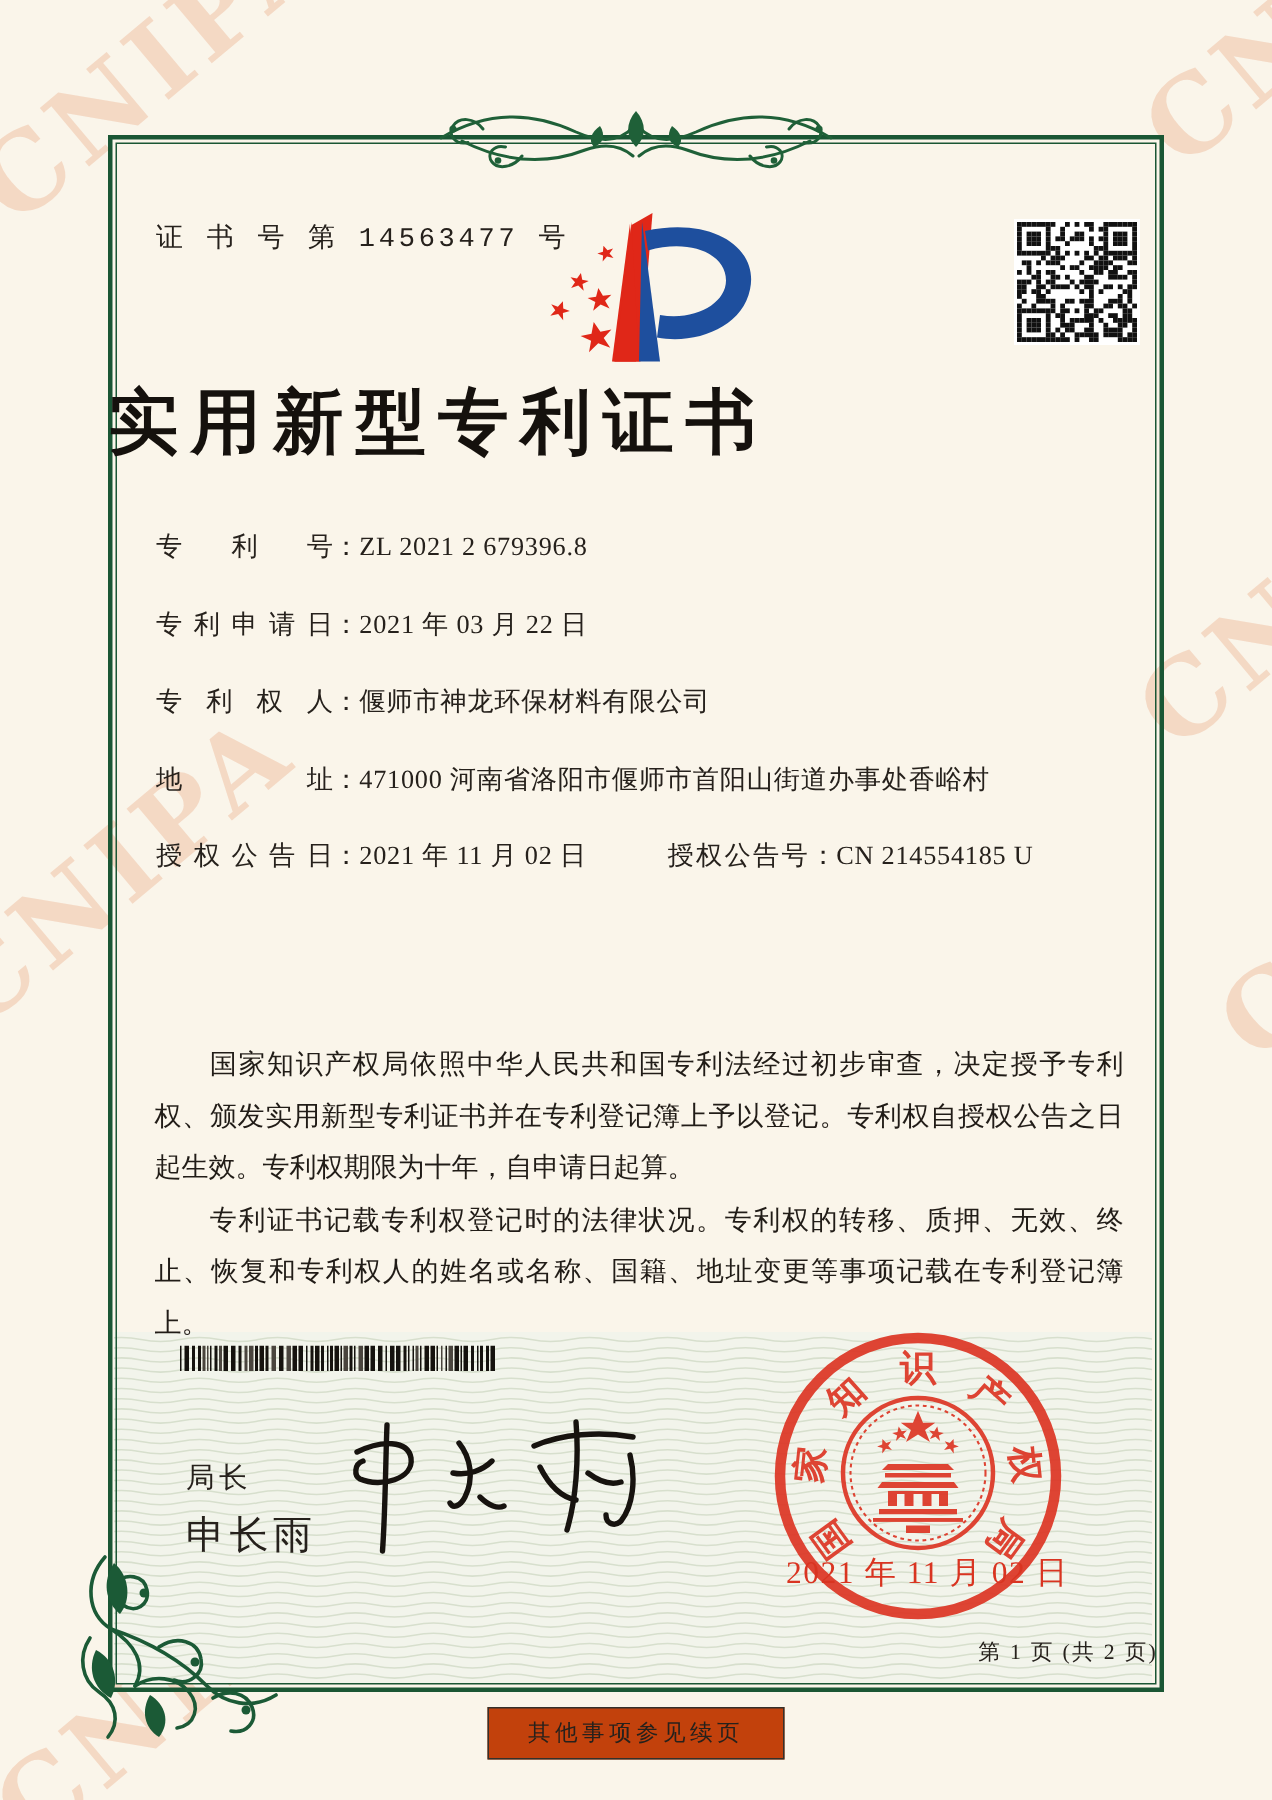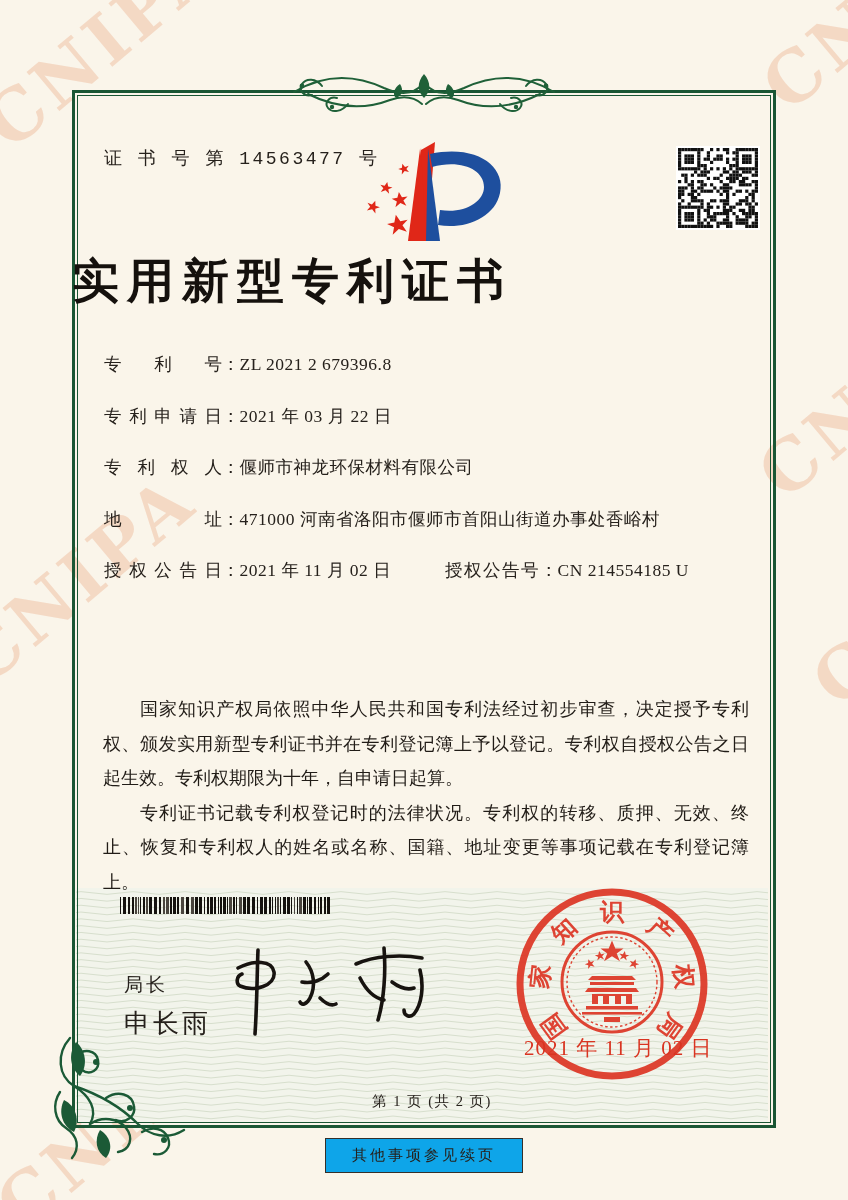--- a/index.html
+++ b/index.html
@@ -42,24 +42,24 @@
     line-height:1.92;text-align:justify;z-index:4;color:#211c17;}
   .para{text-indent:2.05em;}
   
   .barcode{position:absolute;left:120px;top:897px;z-index:4;}
   .sig-title{position:absolute;left:124px;top:972px;font-size:19px;letter-spacing:3px;z-index:4;}
   .sig-name{position:absolute;left:124px;top:1006px;font-size:26px;letter-spacing:3px;z-index:4;}
   .signature{position:absolute;left:224px;top:938px;z-index:4;}
   .seal{position:absolute;left:512px;top:884px;z-index:4;}
   .seal-date{position:absolute;left:524px;top:1034px;font-size:21px;letter-spacing:1px;
     color:#d93421;z-index:5;white-space:nowrap;}
-  .pageinfo{position:absolute;left:82px;top:1092px;width:700px;text-align:center;
+  .pageinfo{position:absolute;left:72px;top:1092px;width:700px;text-align:right;
     font-size:14.5px;letter-spacing:1.5px;z-index:4;}
   .contbox{position:absolute;left:50%;transform:translateX(-50%);top:1138px;
-    border:1px solid #35302a;background:#0ea5e9;padding:7px 26px;
+    border:1px solid #35302a;background:#c2410c;padding:7px 26px;
     font-size:15px;letter-spacing:3px;z-index:4;white-space:nowrap;}
 </style>
 </head>
 <body>
 
 <div class="page">
 
   <div class="wm" style="left:-38px;top:2px;">CNIPA</div>
   <div class="wm" style="left:740px;top:-36px;">CNIPA</div>
   <div class="wm" style="left:736px;top:352px;">CNIPA</div>

